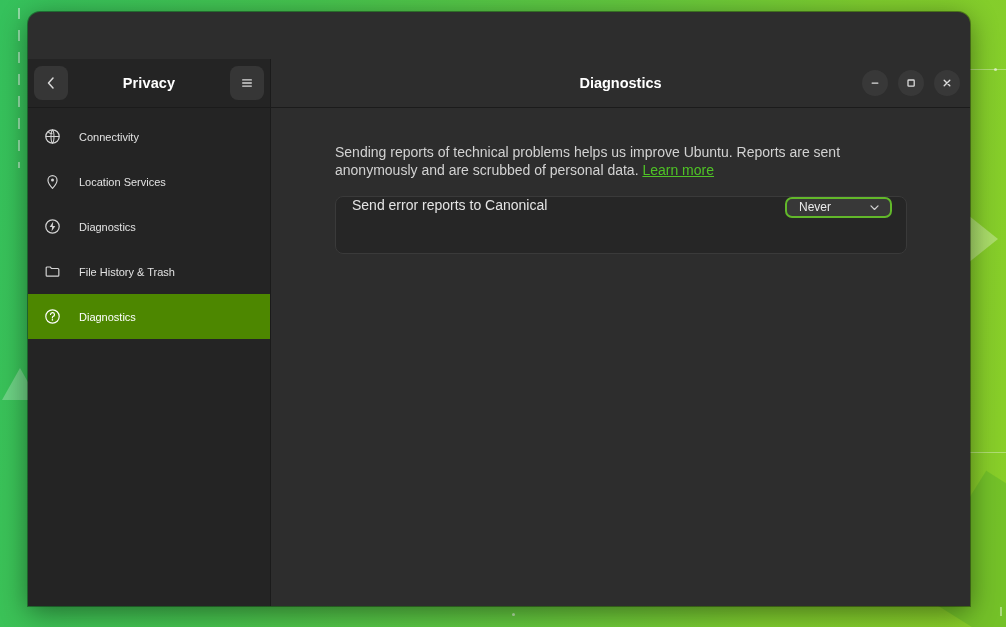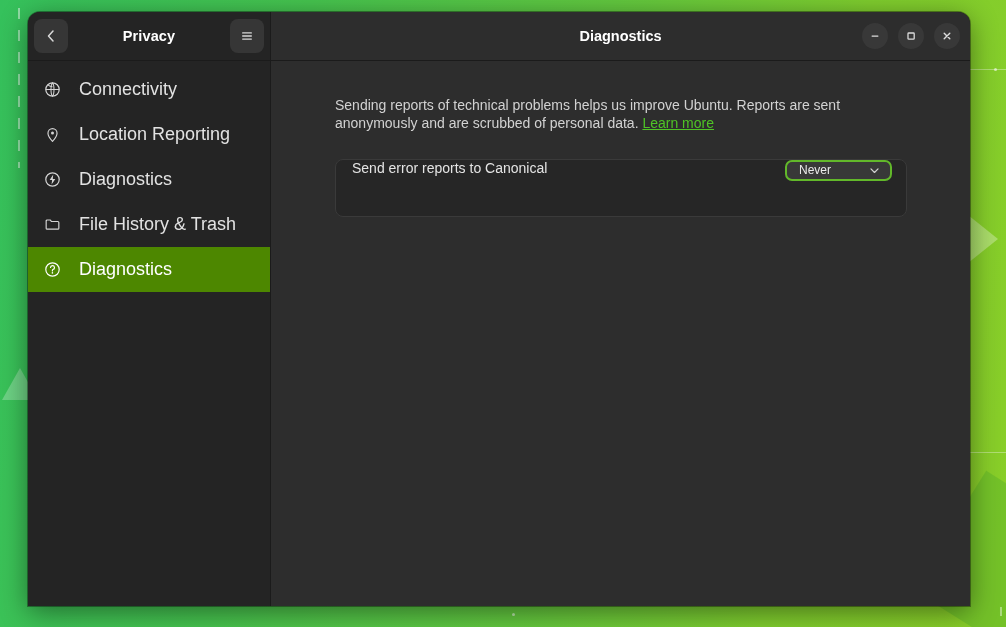--- a/index.html
+++ b/index.html
@@ -114,20 +114,21 @@
 
   
   .headerbar {
     height: 48px;
     flex: 0 0 48px;
     display: flex;
     align-items: center;
     background: #242424;
     border-bottom: 1px solid #1b1b1b;
     position: relative;
+    margin-top: 47px;
   }
   .hb-left {
     width: 243px;
     flex: 0 0 243px;
     height: 100%;
     display: flex;
     align-items: center;
     justify-content: space-between;
     padding: 0 6px;
     box-sizing: border-box;
@@ -209,21 +210,21 @@
     overflow: hidden;
   }
   .side-item {
     display: flex;
     align-items: center;
     gap: 18px;
     height: 45px;
     padding: 0 0 0 15px;
     margin: 0 0 0 0;
     color: #e2e2e2;
-    font-size: 18px;
+    font-size: 11px;
     cursor: pointer;
     user-select: none;
     box-sizing: border-box;
   }
   .side-item.selected {
     background: #4d8700;
     color: #ffffff;
   }
   .side-icon {
     width: 18px;
@@ -251,21 +252,21 @@
   .section-title {
     font-size: 14.5px;
     font-weight: bold;
     color: #ffffff;
     margin: 0 0 12px 0;
   }
   .section-desc {
     font-size: 14px;
     line-height: 1.28;
     color: #d2d2d2;
-    margin: 0 0 26px 0;
+    margin: 0 0 16px 0;
     max-width: 548px;
   }
   .link-learn {
     color: #4fc326;
     text-decoration: underline;
     cursor: pointer;
   }
   .card {
     border: 1px solid #3a3a3a;
     border-radius: 8px;
@@ -374,21 +375,21 @@
           <span>Connectivity</span>
         </div>
 
         <div class="side-item">
           <span class="side-icon">
             <svg width="17" height="17" viewBox="0 0 18 18" fill="none">
               <path d="M9 16.2c0 0-4.8-5.1-4.8-8.6A4.8 4.8 0 0 1 9 2.8a4.8 4.8 0 0 1 4.8 4.8c0 3.5-4.8 8.6-4.8 8.6z" stroke="currentColor" stroke-width="1.25" stroke-linejoin="round"></path>
               <circle cx="9" cy="7.4" r="1.6" fill="currentColor"></circle>
             </svg>
           </span>
-          <span>Location Reporting</span>
+          <span>Location Services</span>
         </div>
 
         <div class="side-item">
           <span class="side-icon">
             <svg width="17" height="17" viewBox="0 0 18 18" fill="none">
               <circle cx="9" cy="9" r="7.1" stroke="currentColor" stroke-width="1.3"></circle>
               <path d="M9.8 3.6 L6.0 9.4 L8.6 9.4 L8.0 14.4 L12.0 8.4 L9.3 8.4 Z" fill="currentColor"></path>
             </svg>
           </span>
           <span>Diagnostics</span>

